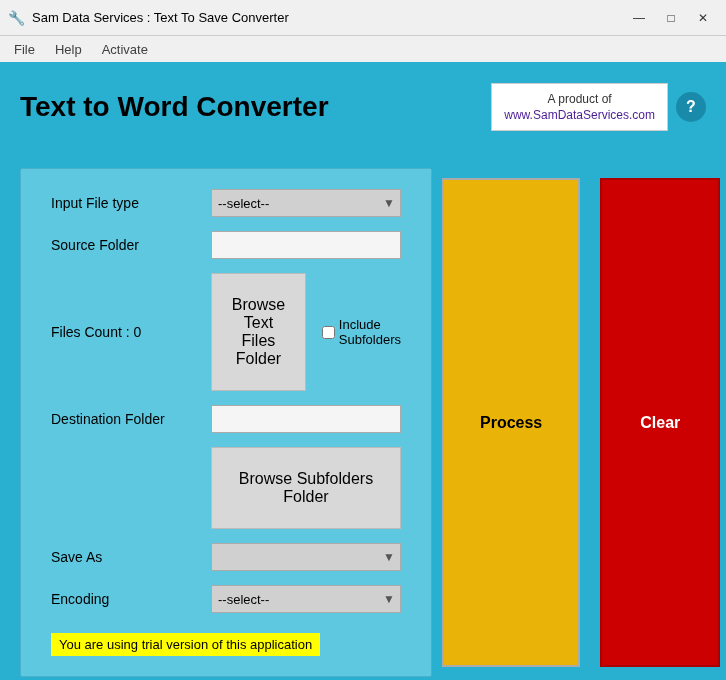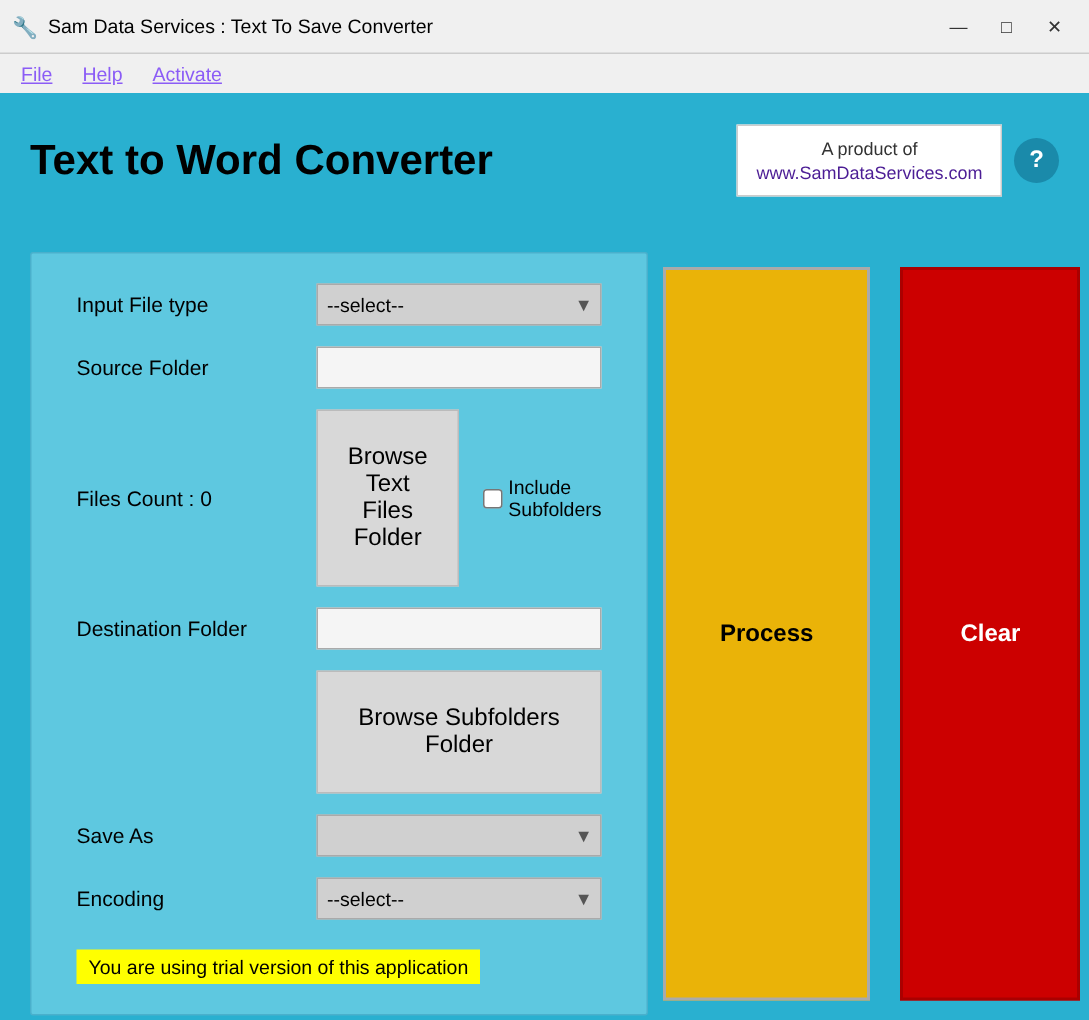--- a/index.html
+++ b/index.html
@@ -60,22 +60,21 @@
       display: flex;
       padding: 2px 4px;
       height: 26px;
       align-items: center;
       flex-shrink: 0;
     }
     .menu-item {
       padding: 2px 10px;
       font-size: 13px;
       cursor: pointer;
-      color: #8b5cf6;
-      text-decoration: underline;
+      color: #404040;
     }
 
     
     .app-header {
       background: #29b0d0;
       display: flex;
       align-items: center;
       padding: 10px 20px;
       flex-shrink: 0;
       height: 90px;

